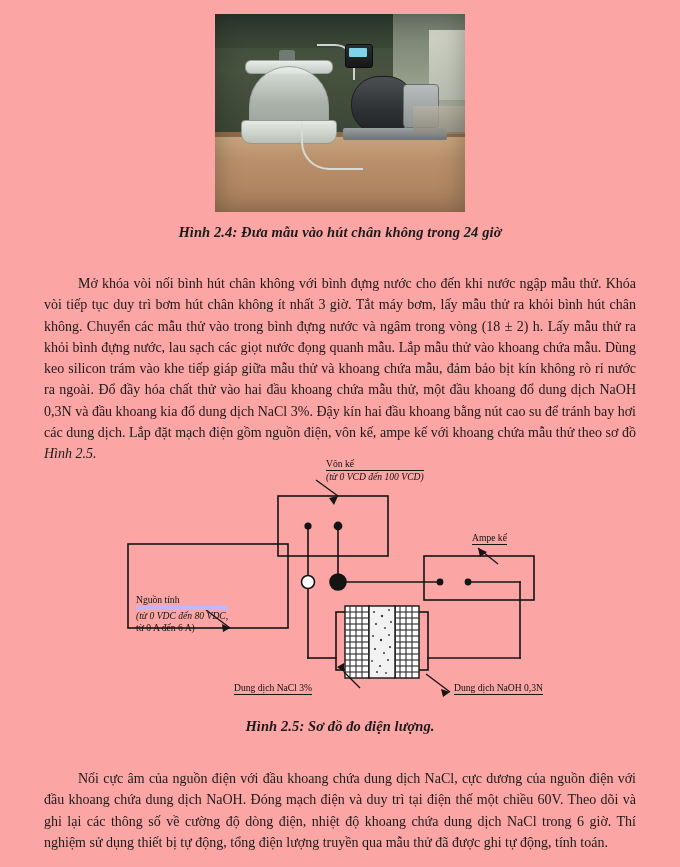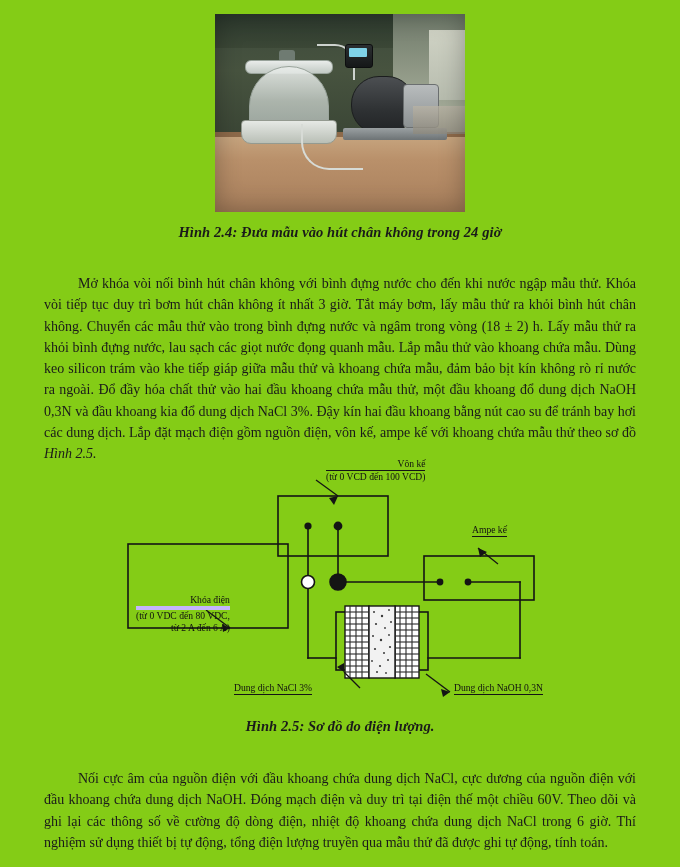--- a/index.html
+++ b/index.html
@@ -13,21 +13,21 @@
     position: relative;
     overflow: hidden;
     font-family: "Liberation Serif", "DejaVu Serif", serif;
     color: #1a1a1a;
   }
   .page {
     position: absolute;
     left: 0; top: 0;
     width: 680px;
     height: 867px;
-    background: #84cc16;
+    background: #fca5a5;
   }
 
   
   .photo-wrap {
     position: absolute;
     left: 215px;
     top: 14px;
     width: 250px;
     height: 198px;
   }
@@ -194,23 +194,23 @@
   }
   .diagram svg { display: block; }
   .dlabel {
     position: absolute;
     font-size: 9.6px;
     line-height: 12px;
     white-space: nowrap;
     color: #111;
   }
   .dlabel .l1 { display: block; }
-  .dlabel .l2 { display: block; }
+  .dlabel .l2 { display: block; font-style: italic; }
   .dlabel .l3 { display: block; }
-  .dlabel.center { text-align: right; }
+  .dlabel.center { text-align: left; }
 </style>
 </head>
 <body>
 
 <div class="page">
 
   <div class="photo-wrap">
     <div class="photo">
       <div class="ph-back"></div>
       <div class="ph-back2"></div>
@@ -358,27 +358,27 @@
         <polygon points="340,232 331,229 333,237"></polygon>
       </g>
     </svg>
 
     <div class="dlabel center" style="left:216px; top:-2px;">
       <span class="l1" style="border-bottom:1px solid #141414;">Vôn kế</span>
       <span class="l2">(từ 0 VCD đến 100 VCD)</span>
     </div>
 
     <div class="dlabel" style="left:362px; top:64px;">
-      <span class="l1" style="border-bottom:1px solid #141414;">Ampe kế</span>
+      <span class="l1" style="border-bottom:1px solid #141414;margin-top:8px;">Ampe kế</span>
     </div>
 
     <div class="dlabel center" style="left:26px; top:134px;">
-      <span class="l1">Khóa điện</span>
+      <span class="l1">Nguồn tính</span>
       <span class="l2" style="border-top:4px solid #c4b5fd;">(từ 0 VDC đến 80 VDC,</span>
-      <span class="l3">từ 2 A đến 6 A)</span>
+      <span class="l3">từ 0 A đến 6 A)</span>
     </div>
 
     <div class="dlabel" style="left:104px; top:222px;margin-left:20px;">
       <span class="l1" style="border-bottom:1px solid #141414;">Dung dịch NaCl 3%</span>
     </div>
 
     <div class="dlabel" style="left:344px; top:222px;">
       <span class="l1" style="border-bottom:1px solid #141414;">Dung dịch NaOH 0,3N</span>
     </div>
   </div>

